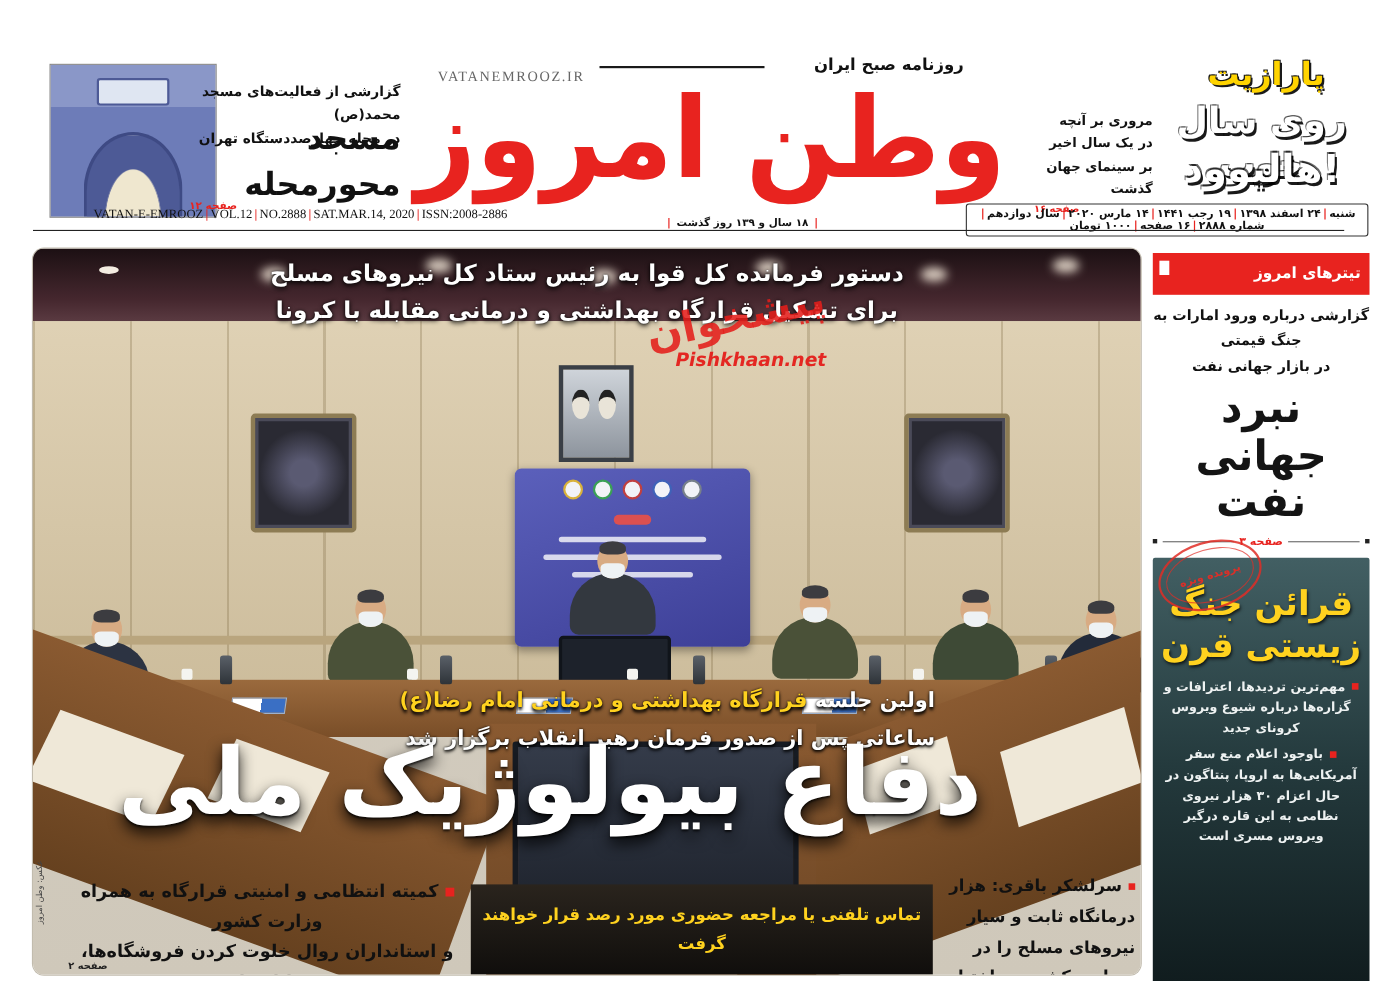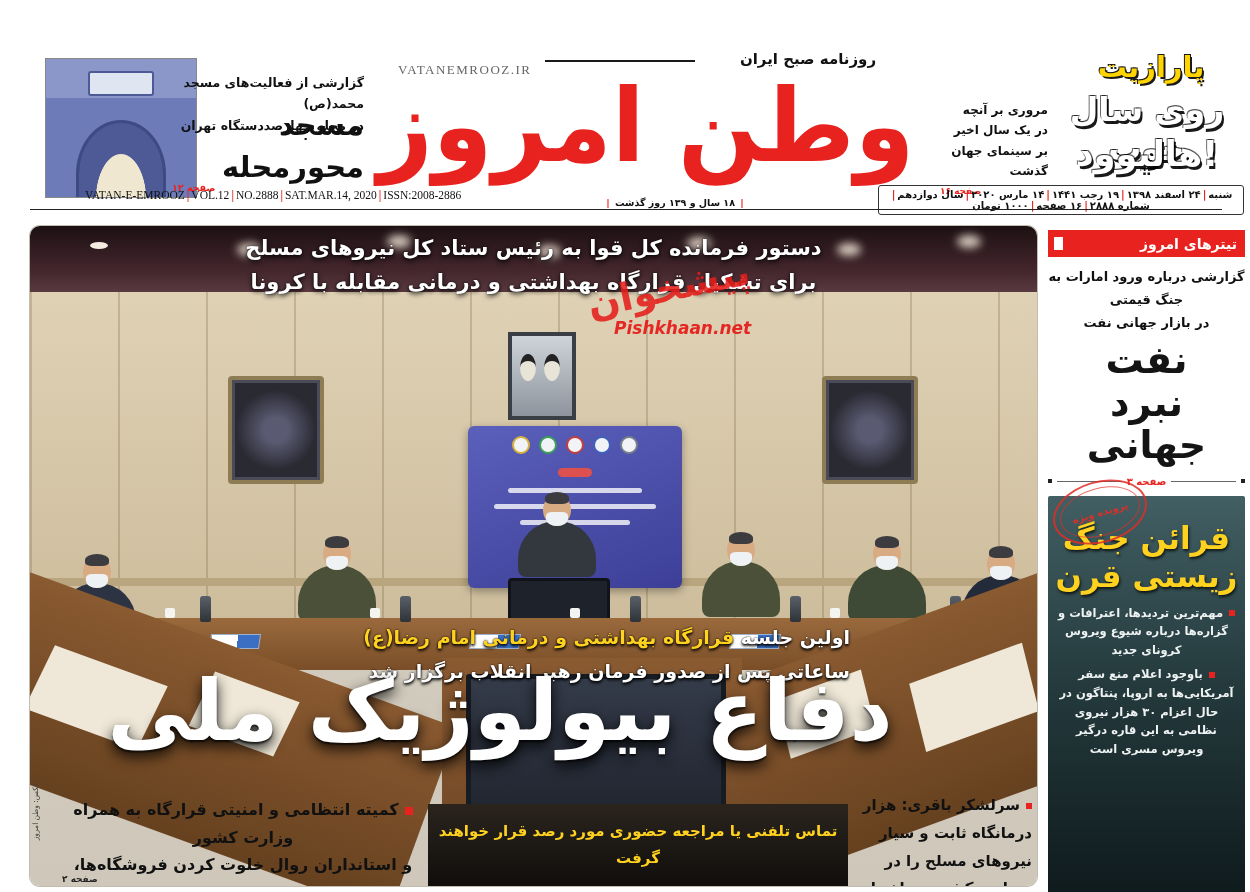--- a/index.html
+++ b/index.html
@@ -101,21 +101,21 @@
   .b-left{position:absolute;top:570px;left:22px;width:382px;direction:rtl;text-align:center;font-size:16px;font-weight:bold;
        color:#111;line-height:1.72;z-index:10;}
   .b-left-page{position:absolute;top:648px;left:32px;font-size:9px;font-weight:bold;color:#222;z-index:10;}
   .b-center{direction:rtl;text-align:center;color:#ffd21f;font-size:15px;font-weight:bold;line-height:1.8;padding:0 8px;}
   .b-right{position:absolute;top:566px;left:810px;width:192px;direction:rtl;text-align:right;color:#111;font-size:15px;
        font-weight:bold;line-height:1.85;z-index:10;}
   .credit{position:absolute;left:1px;top:556px;writing-mode:vertical-rl;transform:rotate(180deg);font-size:7.5px;color:#444;z-index:10;}
 
   
   .sidebar{left:1048px;top:230px;width:197px;}
-  .sb-red{height:27px;background:#e8231f;color:#fff;display:flex;align-items:center;justify-content:flex-end;
+  .sb-red{height:38px;background:#e8231f;color:#fff;display:flex;align-items:center;justify-content:flex-end;
        padding:0 8px;font-size:14px;font-weight:bold;position:relative;}
   .sb-red::before{content:"";position:absolute;left:6px;top:7px;width:9px;height:13px;background:#fff;}
   .sb-kicker{margin-top:9px;text-align:center;font-size:13px;font-weight:bold;line-height:1.75;direction:rtl;}
   .sb-oil-h{text-align:center;font-weight:900;font-size:38px;line-height:1.12;color:#141414;margin-top:5px;letter-spacing:-1px;}
   .sb-oil-b{margin-top:10px;direction:rtl;text-align:center;font-size:12.5px;font-weight:bold;line-height:1.8;}
   .pageref{display:flex;align-items:center;gap:5px;margin-top:9px;}
   .pageref .qq{width:4px;height:4px;background:#222;}
   .pageref .ln{flex:1;border-top:1px solid #666;}
   .pageref .txt{color:#e8231f;font-size:10px;font-weight:bold;white-space:nowrap;}
   .sb-teal{margin-top:9px;position:relative;height:420px;background:linear-gradient(#425f63,#243a3d 45%,#0d1719);border-radius:2px;overflow:visible;}
@@ -296,22 +296,22 @@
   </div>
 
   <div class="abs sidebar">
     <div class="sb-red">تیترهای امروز</div>
 
     <div class="sb-kicker">
       <div>گزارشی درباره ورود امارات به جنگ قیمتی</div>
       <div>در بازار جهانی نفت</div>
     </div>
     <div class="sb-oil-h rtl">
+      <div>نبرد جهانی</div>
       <div>نفت</div>
-      <div>نبرد جهانی</div>
     </div>
     <div class="pageref">
       <span class="qq"></span>
         <span class="ln"></span>
       <span class="txt">صفحه ۳</span>
       <span class="ln"></span>
         <span class="qq"></span>
     </div>
 
     <div class="sb-teal">

